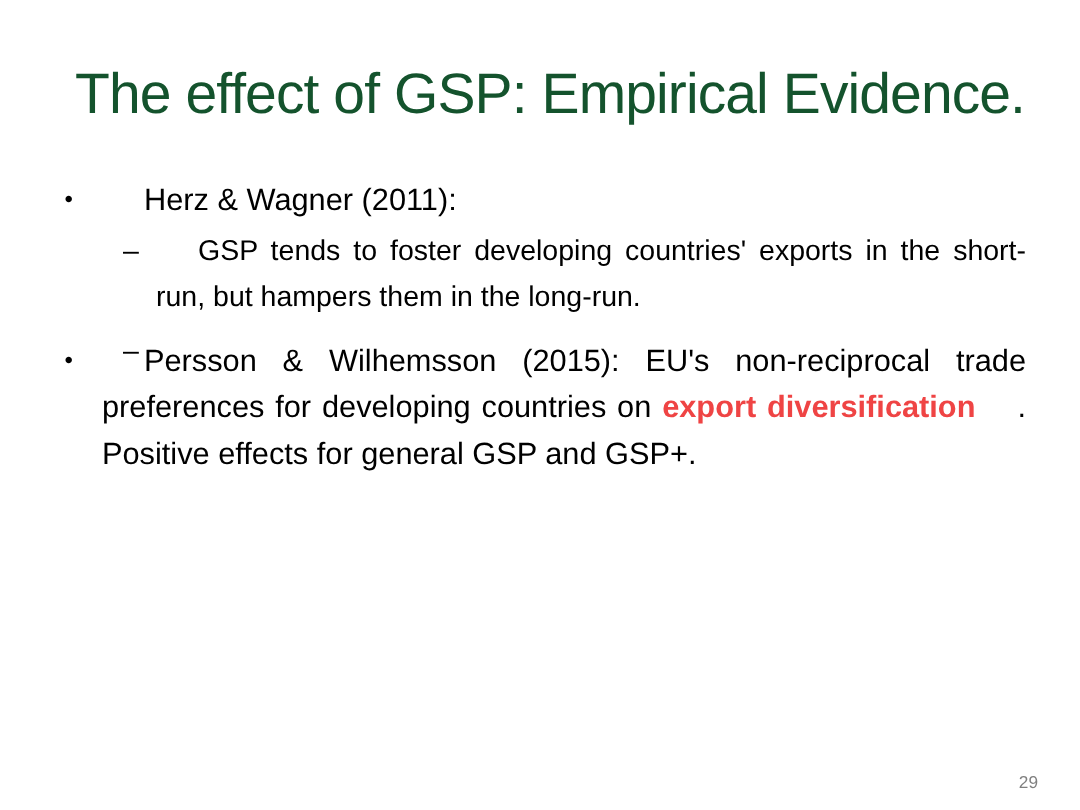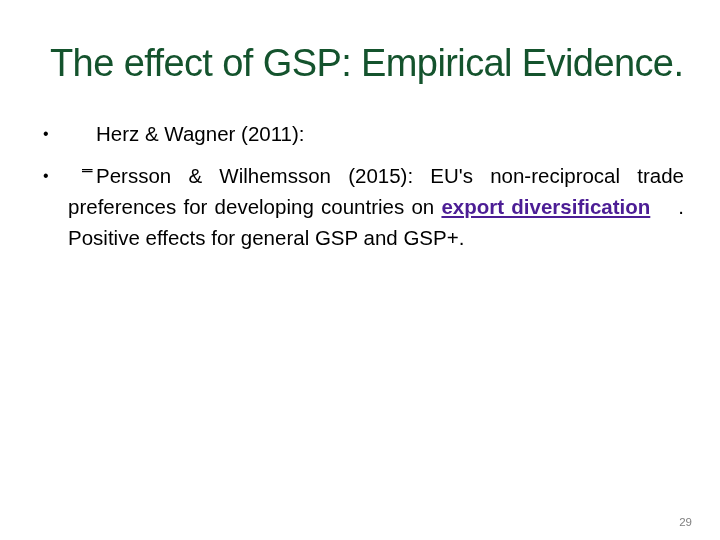--- a/index.html
+++ b/index.html
@@ -86,23 +86,22 @@
   }
 
   
   .bullet-l1 > .txt,
   .bullet-l2 > .txt {
     display: inline;
     margin-left: 28px;
   }
 
   .hl {
-    color: #4c1d95;
+    color: #ef4444;
     font-weight: bold;
-    text-decoration: underline;
   }
 
   
   #bullet-herz      { margin-bottom: 3px; }
   #bullet-gsp-short { margin-bottom: 5px; }
   #bullet-gsp-grant { margin-bottom: 11px; }
 
   
   #page-number {
     position: absolute;
@@ -123,20 +122,21 @@
 
   <div id="slide-body">
 
     <p class="bullet-l1" id="bullet-herz">
       <span class="marker">•</span>
       <span class="txt">Herz &amp; Wagner (2011):</span>
     </p>
 
     <p class="bullet-l2" id="bullet-gsp-short">
       <span class="marker">–</span>
+      <span class="txt">GSP tends to foster developing countries' exports in the short-run, but hampers them in the long-run.</span>
     </p>
 
     <p class="bullet-l2" id="bullet-gsp-grant">
       <span class="marker">–</span>
     </p>
 
     <p class="bullet-l1" id="bullet-persson">
       <span class="marker">•</span><span class="txt">Persson &amp; Wilhemsson (2015): EU's non-reciprocal trade preferences for developing countries on </span><span class="hl">export diversification</span><span class="txt">. Positive effects for general GSP and GSP+.</span>
     </p>
 

